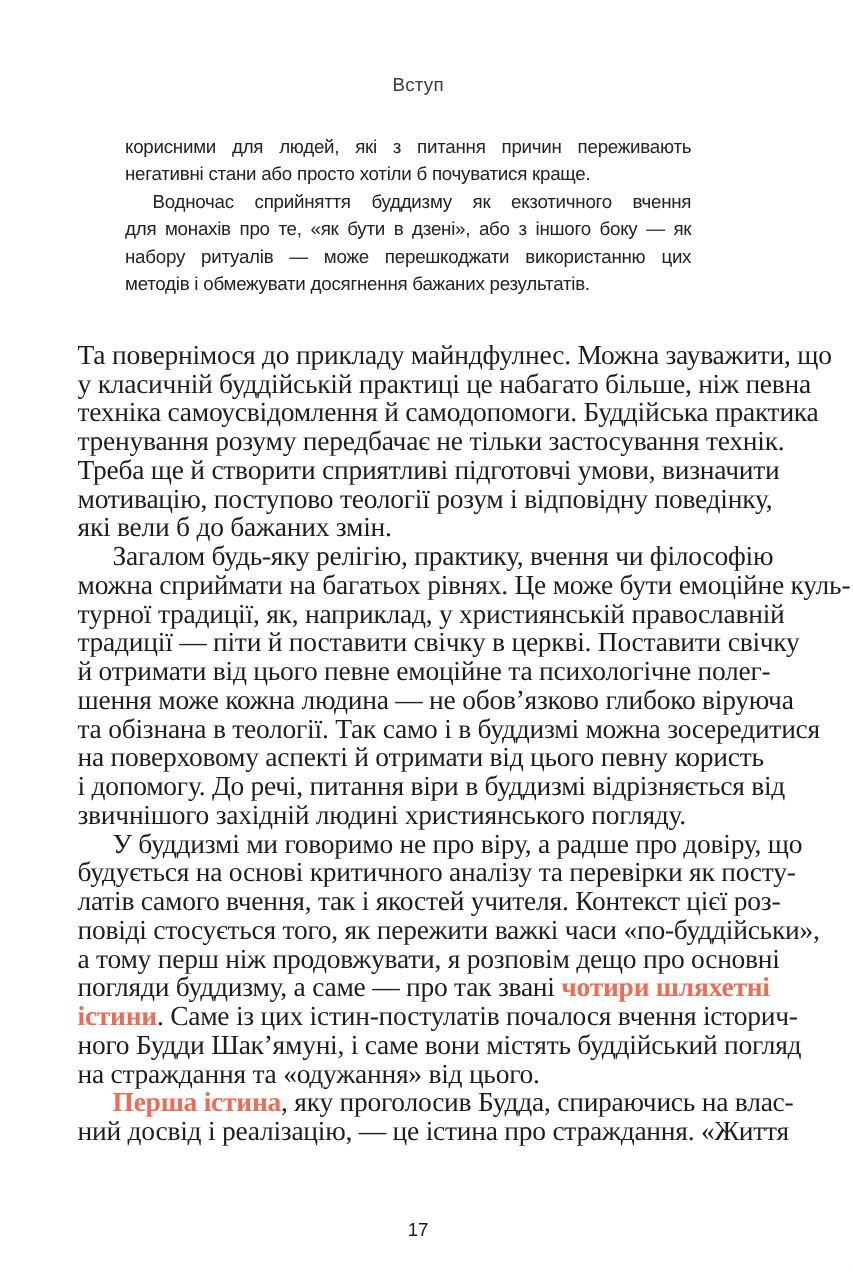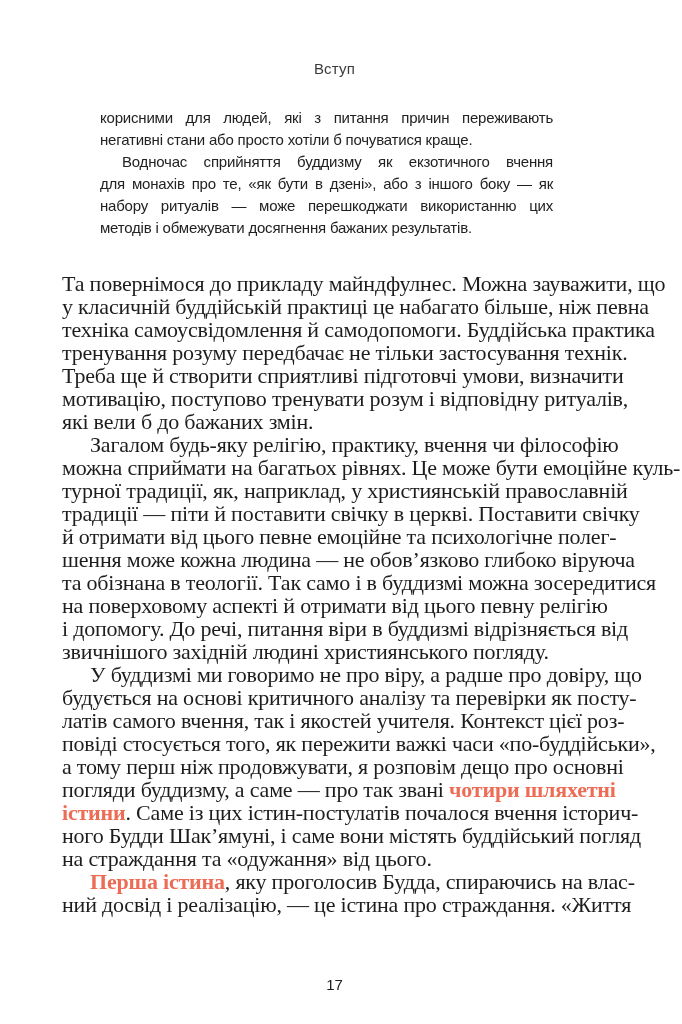--- a/index.html
+++ b/index.html
@@ -73,32 +73,32 @@
       <div class="line endline"><span>методів і обмежувати досягнення бажаних результатів.</span></div>
     </div>
 
   <div class="body-block">
       <div>
         <div class="line just"><span>Та повернімося до прикладу майндфулнес. Можна зауважити, що</span></div>
         <div class="line just"><span>у класичній буддійській практиці це набагато більше, ніж певна</span></div>
         <div class="line just"><span>техніка самоусвідомлення й самодопомоги. Буддійська практика</span></div>
         <div class="line just"><span>тренування розуму передбачає не тільки застосування технік.</span></div>
         <div class="line just"><span>Треба ще й створити сприятливі підготовчі умови, визначити</span></div>
-        <div class="line just"><span>мотивацію, поступово тренувати розум і відповідну ритуалів,</span></div>
+        <div class="line just"><span>мотивацію, поступово теології розум і відповідну поведінку,</span></div>
         <div class="line endline"><span>які вели б до бажаних змін.</span></div>
       </div>
       <div>
         <div class="line just indent"><span>Загалом будь-яку релігію, практику, вчення чи філософію</span></div>
         <div class="line just"><span>можна сприймати на багатьох рівнях. Це може бути емоційне куль-</span></div>
         <div class="line just"><span>турної традиції, як, наприклад, у християнській православній</span></div>
         <div class="line just"><span>традиції — піти й поставити свічку в церкві. Поставити свічку</span></div>
         <div class="line just"><span>й отримати від цього певне емоційне та психологічне полег-</span></div>
         <div class="line just"><span>шення може кожна людина — не обов’язково глибоко віруюча</span></div>
         <div class="line just"><span>та обізнана в теології. Так само і в буддизмі можна зосередитися</span></div>
-        <div class="line just"><span>на поверховому аспекті й отримати від цього певну релігію</span></div>
+        <div class="line just"><span>на поверховому аспекті й отримати від цього певну користь</span></div>
         <div class="line just"><span>і допомогу. До речі, питання віри в буддизмі відрізняється від</span></div>
         <div class="line endline"><span>звичнішого західній людині християнського погляду.</span></div>
       </div>
       <div>
         <div class="line just indent"><span>У буддизмі ми говоримо не про віру, а радше про довіру, що</span></div>
         <div class="line just"><span>будується на основі критичного аналізу та перевірки як посту-</span></div>
         <div class="line just"><span>латів самого вчення, так і якостей учителя. Контекст цієї роз-</span></div>
         <div class="line just"><span>повіді стосується того, як пережити важкі часи «по-буддійськи»,</span></div>
         <div class="line just"><span>а тому перш ніж продовжувати, я розповім дещо про основні</span></div>
         <div class="line just"><span>погляди буддизму, а саме — про так звані </span><span class="hl">чотири шляхетні</span></div>

